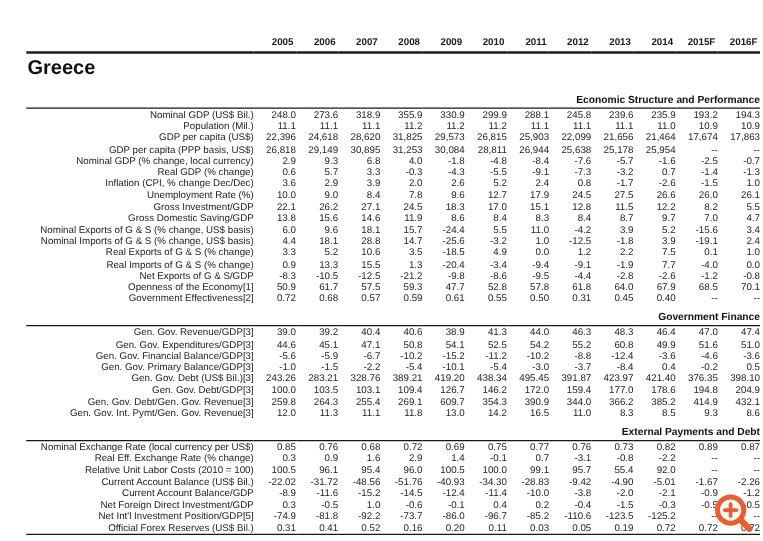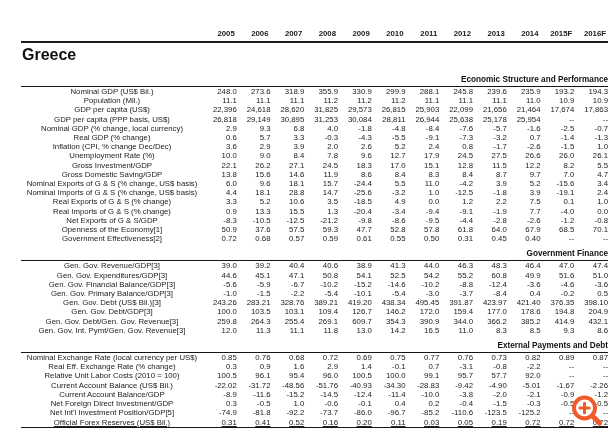--- a/index.html
+++ b/index.html
@@ -31,24 +31,24 @@
 
   td.section-heading {
     font-size:8.2px; font-weight:bold; text-align:right;
     padding:1px 0 2px 1px; border-bottom:1.6px solid #161616; color:#111;
   }
 
   tbody td.data {
     font-size:7.8px; height:9.1px; line-height:9.2px;
     vertical-align:middle; padding:0; color:#222;
   }
-  td.row-label { text-align:center; white-space:nowrap; overflow:hidden; padding-left:1px; }
+  td.row-label { text-align:right; white-space:nowrap; overflow:hidden; padding-left:1px; }
   td.val { text-align:right; padding-right:2px; white-space:nowrap; }
   td.na { color:#8c8c8c; }
-  tr.final-row td { border-bottom:1.6px solid #161616;text-decoration:underline; }
+  tr.final-row td { border-bottom:1.6px solid #161616; }
 
   .zoom-icon { position:absolute; left:569px; top:393px; width:36px; height:36px; cursor:pointer; }
 </style>
 </head>
 <body>
 
 <div class="page">
   <table>
     <colgroup>
       <col class="label-col-w">
@@ -313,21 +313,21 @@
           <td class="data val">-9.5</td>
           <td class="data val">-4.4</td>
           <td class="data val">-2.8</td>
           <td class="data val">-2.6</td>
           <td class="data val">-1.2</td>
           <td class="data val">-0.8</td>
         </tr>
         <tr>
           <td class="data row-label">Openness of the Economy[1]</td>
           <td class="data val">50.9</td>
-          <td class="data val">37.6</td>
+          <td class="data val">61.7</td>
           <td class="data val">57.5</td>
           <td class="data val">59.3</td>
           <td class="data val">47.7</td>
           <td class="data val">52.8</td>
           <td class="data val">57.8</td>
           <td class="data val">61.8</td>
           <td class="data val">64.0</td>
           <td class="data val">67.9</td>
           <td class="data val">68.5</td>
           <td class="data val">70.1</td>
@@ -383,21 +383,21 @@
           <td class="data val">51.6</td>
           <td class="data val">51.0</td>
         </tr>
         <tr>
           <td class="data row-label">Gen. Gov. Financial Balance/GDP[3]</td>
           <td class="data val">-5.6</td>
           <td class="data val">-5.9</td>
           <td class="data val">-6.7</td>
           <td class="data val">-10.2</td>
           <td class="data val">-15.2</td>
-          <td class="data val">-14.6</td>
+          <td class="data val">-11.2</td>
           <td class="data val">-10.2</td>
           <td class="data val">-8.8</td>
           <td class="data val">-12.4</td>
           <td class="data val">-3.6</td>
           <td class="data val">-4.6</td>
           <td class="data val">-3.6</td>
         </tr>
         <tr>
           <td class="data row-label">Gen. Gov. Primary Balance/GDP[3]</td>
           <td class="data val">-1.0</td>
@@ -512,21 +512,21 @@
         <tr>
           <td class="data row-label">Relative Unit Labor Costs (2010 = 100)</td>
           <td class="data val">100.5</td>
           <td class="data val">96.1</td>
           <td class="data val">95.4</td>
           <td class="data val">96.0</td>
           <td class="data val">100.5</td>
           <td class="data val">100.0</td>
           <td class="data val">99.1</td>
           <td class="data val">95.7</td>
-          <td class="data val">57.7</td>
+          <td class="data val">55.4</td>
           <td class="data val">92.0</td>
           <td class="data val na">--</td>
           <td class="data val na">--</td>
         </tr>
         <tr>
           <td class="data row-label">Current Account Balance (US$ Bil.)</td>
           <td class="data val">-22.02</td>
           <td class="data val">-31.72</td>
           <td class="data val">-48.56</td>
           <td class="data val">-51.76</td>

